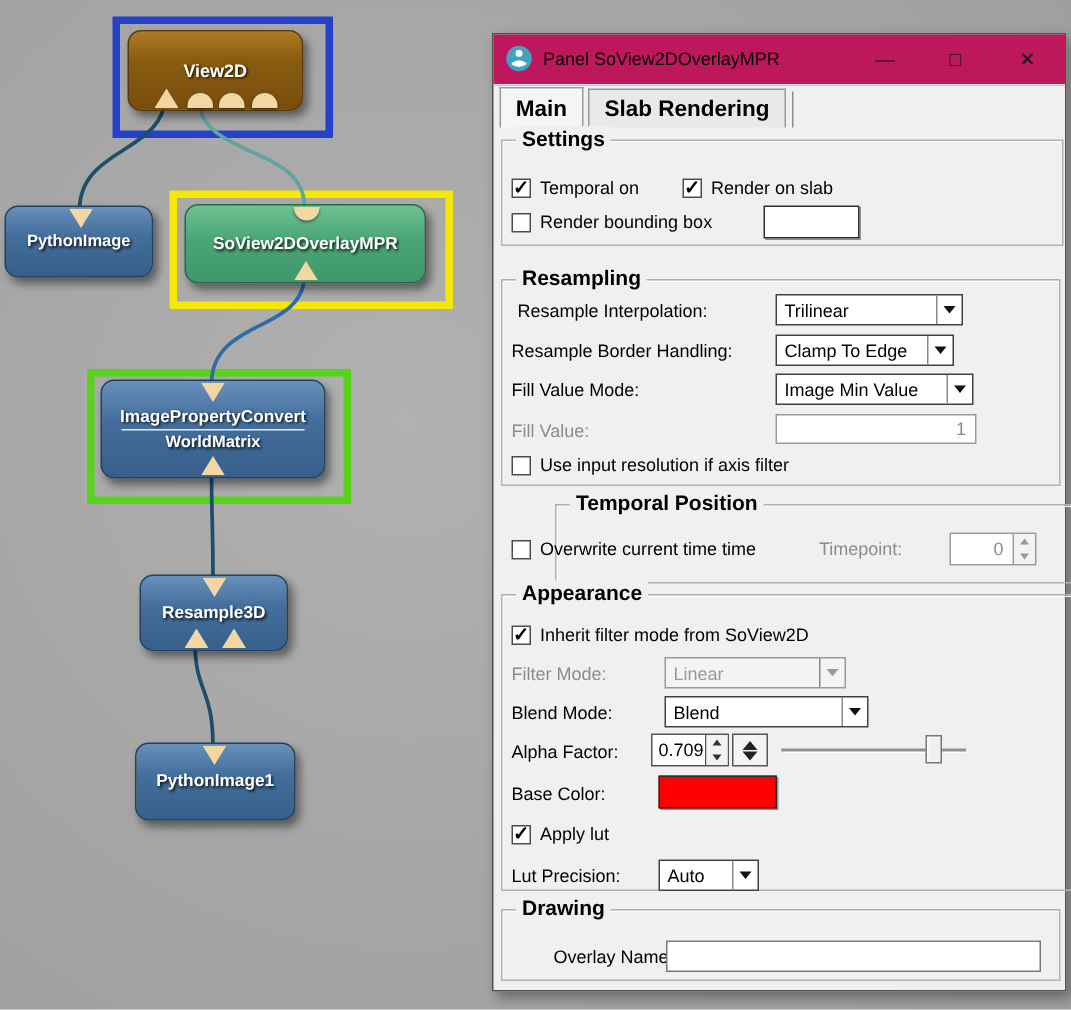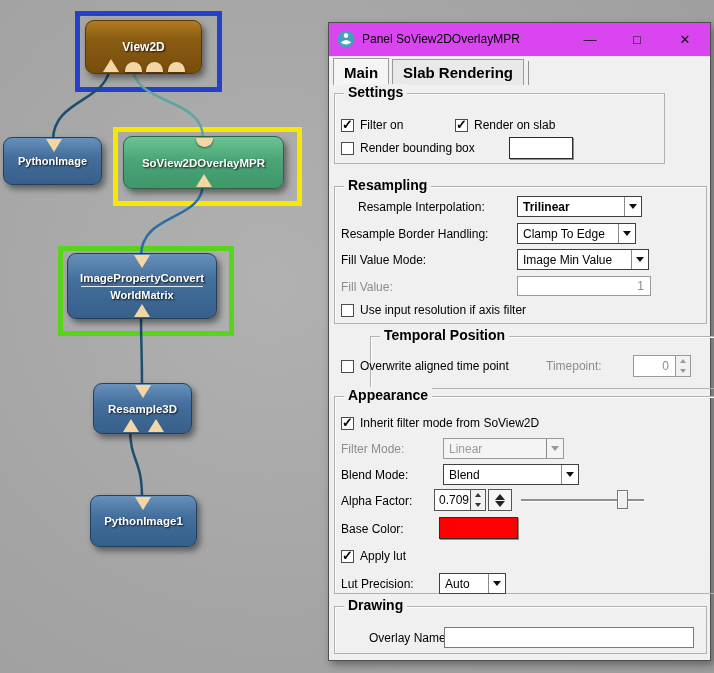--- a/index.html
+++ b/index.html
@@ -32,21 +32,21 @@
   .tri-down{width:16px;height:13px;clip-path:polygon(0 0,100% 0,50% 100%);}
   .dome-up{width:17px;height:10px;border-radius:9px 9px 0 0;}
   .dome-down{width:17px;height:9px;border-radius:0 0 9px 9px;}
   
   .panel{
     position:absolute;left:328px;top:22px;width:383px;height:639px;
     background:#f0f0f0;border:1px solid #4f4f4f;
     box-shadow:3px 4px 8px rgba(0,0,0,.35);
     box-sizing:border-box;font-size:12px;color:#000;
   }
-  .titlebar{position:absolute;left:0;top:0;width:100%;height:33px;background:#d946ef;border-bottom:1px solid #e2e2e2;}
+  .titlebar{position:absolute;left:0;top:0;width:100%;height:33px;background:#be185d;border-bottom:1px solid #e2e2e2;}
   .app-icon{position:absolute;left:8px;top:7px;width:18px;height:18px;}
   .title-text{position:absolute;left:33px;top:9px;font-size:12px;color:#000;}
   .winbtn{position:absolute;top:0;width:34px;height:32px;display:flex;align-items:center;justify-content:center;font-size:13px;color:#111;}
   .tab{
     position:absolute;box-sizing:border-box;
     font-weight:bold;font-size:15px;display:flex;align-items:center;justify-content:center;
     border:1px solid #9a9a9a;border-bottom:none;background:#e9e9e9;
   }
   .tab.active{background:#f5f5f5;box-shadow:inset 0 1px 0 #fff;}
   .tabsep{position:absolute;width:1px;background:#8f8f8f;}
@@ -156,36 +156,36 @@
   </div>
 
   <div class="tab active" style="left:4px;top:35px;width:56px;height:27px;">
     <span>Main</span>
   </div>
   <div class="tab" style="left:63px;top:36px;width:132px;height:26px;">
     <span>Slab Rendering</span>
   </div>
   <div class="tabsep" style="left:199px;top:38px;height:24px;"></div>
 
-  <div class="group" style="left:5px;top:70px;width:331px;height:71px;">
+  <div class="group" style="left:5px;top:70px;width:375px;height:71px;">
     <span class="group-title">Settings</span>
   </div>
   <span class="cb checked" style="left:12px;top:96px;"></span>
-  <span class="lbl" style="left:31px;top:95px;">Filter on</span>
+  <span class="lbl" style="left:31px;top:95px;">Temporal on</span>
   <span class="cb checked" style="left:126px;top:96px;"></span>
   <span class="lbl" style="left:145px;top:95px;">Render on slab</span>
   <span class="cb" style="left:12px;top:119px;"></span>
   <span class="lbl" style="left:31px;top:118px;">Render bounding box</span>
   <span class="colorbtn" style="left:180px;top:114px;width:64px;height:22px;background:#ffffff;"></span>
 
   <div class="group" style="left:5px;top:163px;width:373px;height:138px;">
     <span class="group-title">Resampling</span>
   </div>
-  <span class="lbl" style="left:29px;top:177px;">Resample Interpolation:</span>
-  <div class="combo" style="left:188px;top:173px;width:125px;font-weight:bold;">
+  <span class="lbl" style="left:16px;top:177px;">Resample Interpolation:</span>
+  <div class="combo" style="left:188px;top:173px;width:125px;">
     <span class="ctext">Trilinear</span>
     <span class="cbtn">
         <i class="arr-down"></i>
       </span>
   </div>
   <span class="lbl" style="left:12px;top:204px;">Resample Border Handling:</span>
   <div class="combo" style="left:188px;top:200px;width:119px;">
     <span class="ctext">Clamp To Edge</span>
     <span class="cbtn">
         <i class="arr-down"></i>
@@ -202,21 +202,21 @@
   <div class="field num" style="left:188px;top:253px;width:134px;height:20px;">
     <span>1</span>
   </div>
   <span class="cb" style="left:12px;top:281px;"></span>
   <span class="lbl" style="left:31px;top:280px;">Use input resolution if axis filter</span>
 
   <div class="group" style="left:5px;top:313px;width:373px;height:53px;margin-left:36px;">
     <span class="group-title">Temporal Position</span>
   </div>
   <span class="cb" style="left:12px;top:337px;"></span>
-  <span class="lbl" style="left:31px;top:336px;">Overwrite aligned time point</span>
+  <span class="lbl" style="left:31px;top:336px;">Overwrite current time time</span>
   <span class="lbl dis" style="left:217px;top:336px;">Timepoint:</span>
   <div class="field num dis" style="left:304px;top:332px;width:58px;height:22px;">
     <span>0</span>
     <span class="spincol" style="margin-left:6px;margin-right:-6px;">
       <span class="sb">
           <i class="sarr-up"></i>
         </span>
       <span class="sb">
           <i class="sarr-down"></i>
         </span>

